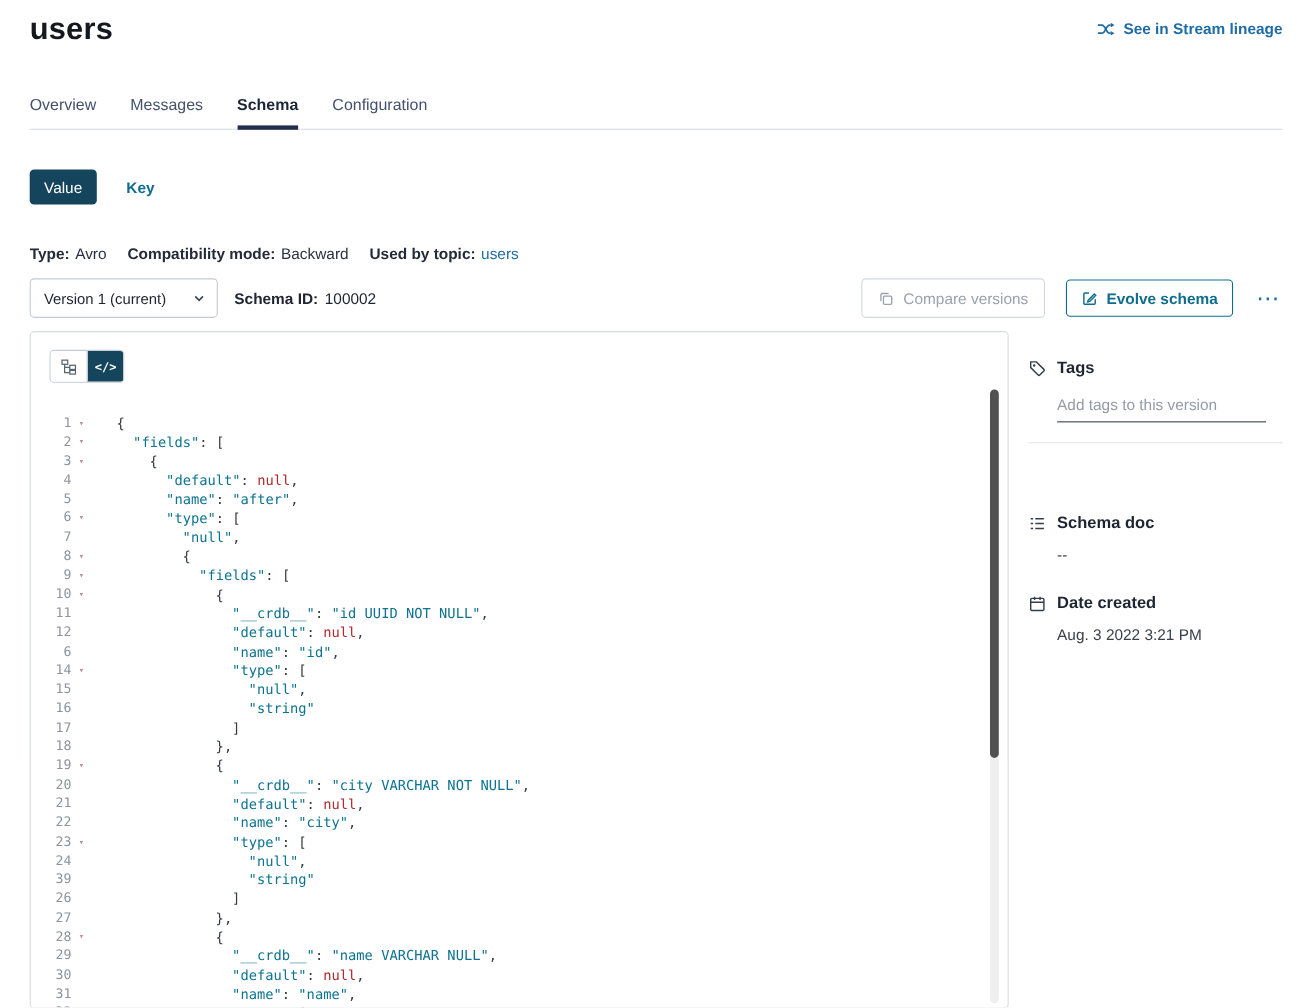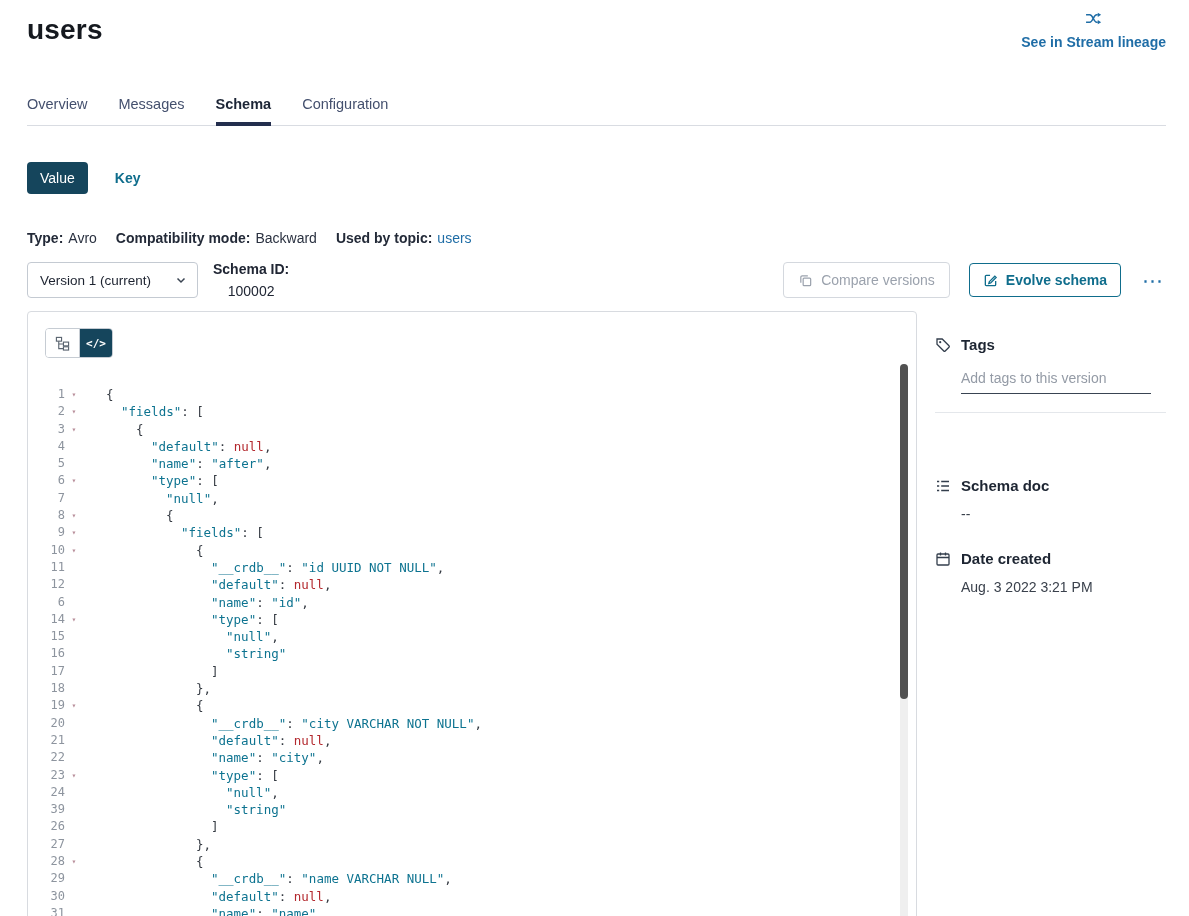--- a/index.html
+++ b/index.html
@@ -3,21 +3,21 @@
 <meta charset="utf-8">
 <style>
   * { box-sizing: border-box; margin: 0; padding: 0; }
   html, body { width: 1189px; height: 916px; overflow: hidden; }
   body { background: #fff; font-family: "Liberation Sans", sans-serif; color: #202634; }
   .page { padding: 0 23px 0 27px; }
 
   .top { display: flex; justify-content: space-between; align-items: center; padding-top: 10px; }
   .title { font-size: 28px; font-weight: 700; color: #15191f; letter-spacing: .2px; }
   .lineage { display: flex; align-items: center; gap: 7px; font-size: 14px; font-weight: 600;
-             color: #1f6da6; background: none; border: none; cursor: pointer; font-family: inherit; flex-direction: column; }
+             color: #1f6da6; background: none; border: none; cursor: pointer; font-family: inherit; }
 
   .tabs { display: flex; gap: 31px; margin-top: 46px; border-bottom: 1px solid #d9dce2; }
   .tab { position: relative; padding: 0 0 13px; font-size: 14.5px; color: #44506e;
          background: none; border: none; cursor: pointer; font-family: inherit; }
   .tab.active { color: #1c2536; font-weight: 600; }
   .tab.active::after { content: ""; position: absolute; left: 0; right: 0; bottom: -1px; height: 4px; background: #232e4d; }
 
   .toggle-row { margin-top: 36px; display: flex; align-items: center; }
   .btn-value { height: 32px; padding: 0 13px; background: #15455c; color: #fff; font-size: 14px;
                border: none; border-radius: 4px; cursor: pointer; font-family: inherit; }
@@ -26,21 +26,21 @@
   .meta { margin-top: 36px; display: flex; gap: 19px; font-size: 14px; color: #2a3140; }
   .meta-item { display: flex; gap: 5px; align-items: center; }
   .meta b { font-weight: 700; color: #232a38; }
   .meta .link { color: #1f6da6; text-decoration: none; cursor: pointer; }
 
   .version-row { margin-top: 15px; display: flex; align-items: center; }
   .select { width: 171px; height: 36px; border: 1px solid #c4cad2; border-radius: 4px; display: flex;
             align-items: center; justify-content: space-between; padding: 0 10px 0 12px;
             font-size: 13.5px; color: #1d2330; background: #fff; cursor: pointer; }
   .select svg { color: #3a4452; }
-  .schema-id { margin-left: 15px; font-size: 14px; display: flex; gap: 6px; align-items: center; flex-direction: column; }
+  .schema-id { margin-left: 15px; font-size: 14px; display: flex; gap: 6px; align-items: center; }
   .actions { margin-left: auto; display: flex; align-items: center; gap: 19px; }
   .btn-compare { height: 36px; display: flex; align-items: center; gap: 8px; padding: 0 14px; font-size: 14px;
                  color: #9ba2ad; background: #fff; border: 1px solid #d4d8de; border-radius: 4px; font-family: inherit; }
   .btn-evolve { height: 34px; display: flex; align-items: center; gap: 8px; padding: 0 13px; font-size: 14px; font-weight: 600;
                 color: #0f6d8c; background: #fff; border: 1px solid #0f6d8c; border-radius: 4px; cursor: pointer; font-family: inherit; }
   .btn-more { background: none; border: none; color: #1f6da6; font-size: 21px; line-height: 1;
               letter-spacing: 1px; padding: 0 2px; cursor: pointer; }
 
   .content { display: flex; margin-top: 12px; align-items: flex-start; }
   .code-panel { position: relative; width: 890px; height: 616px; border: 1px solid #d8dbe0; border-radius: 4px;

